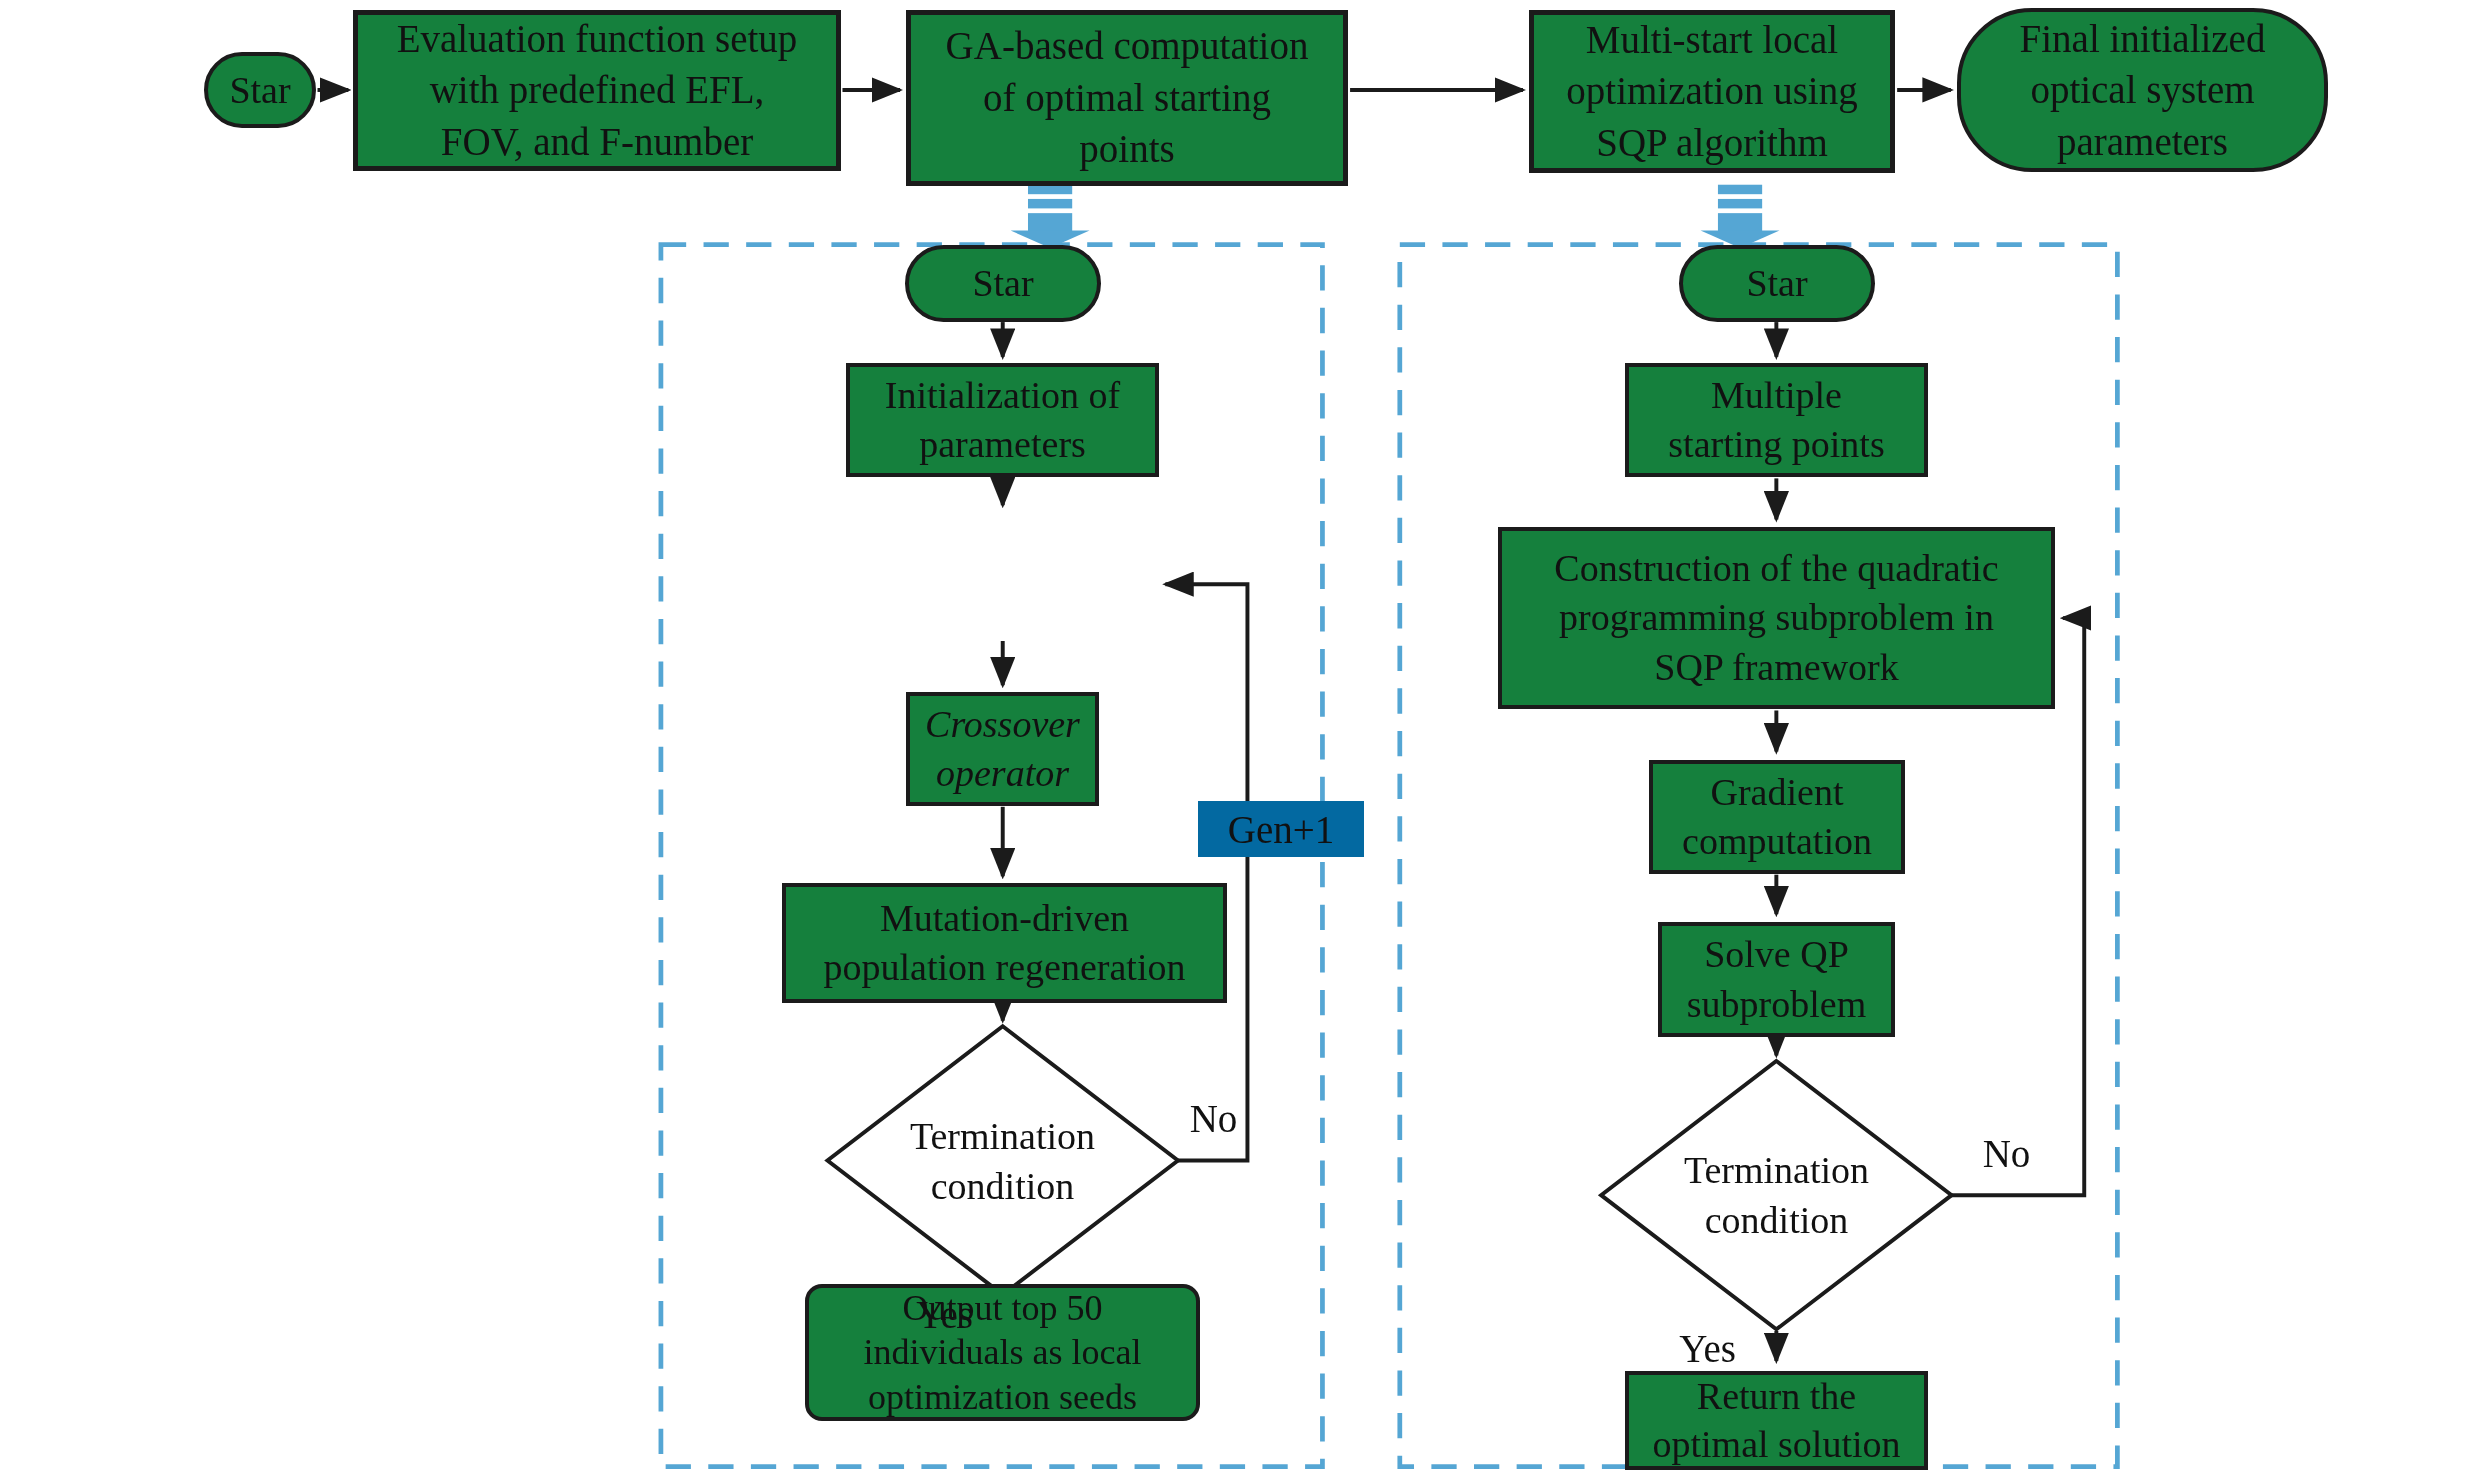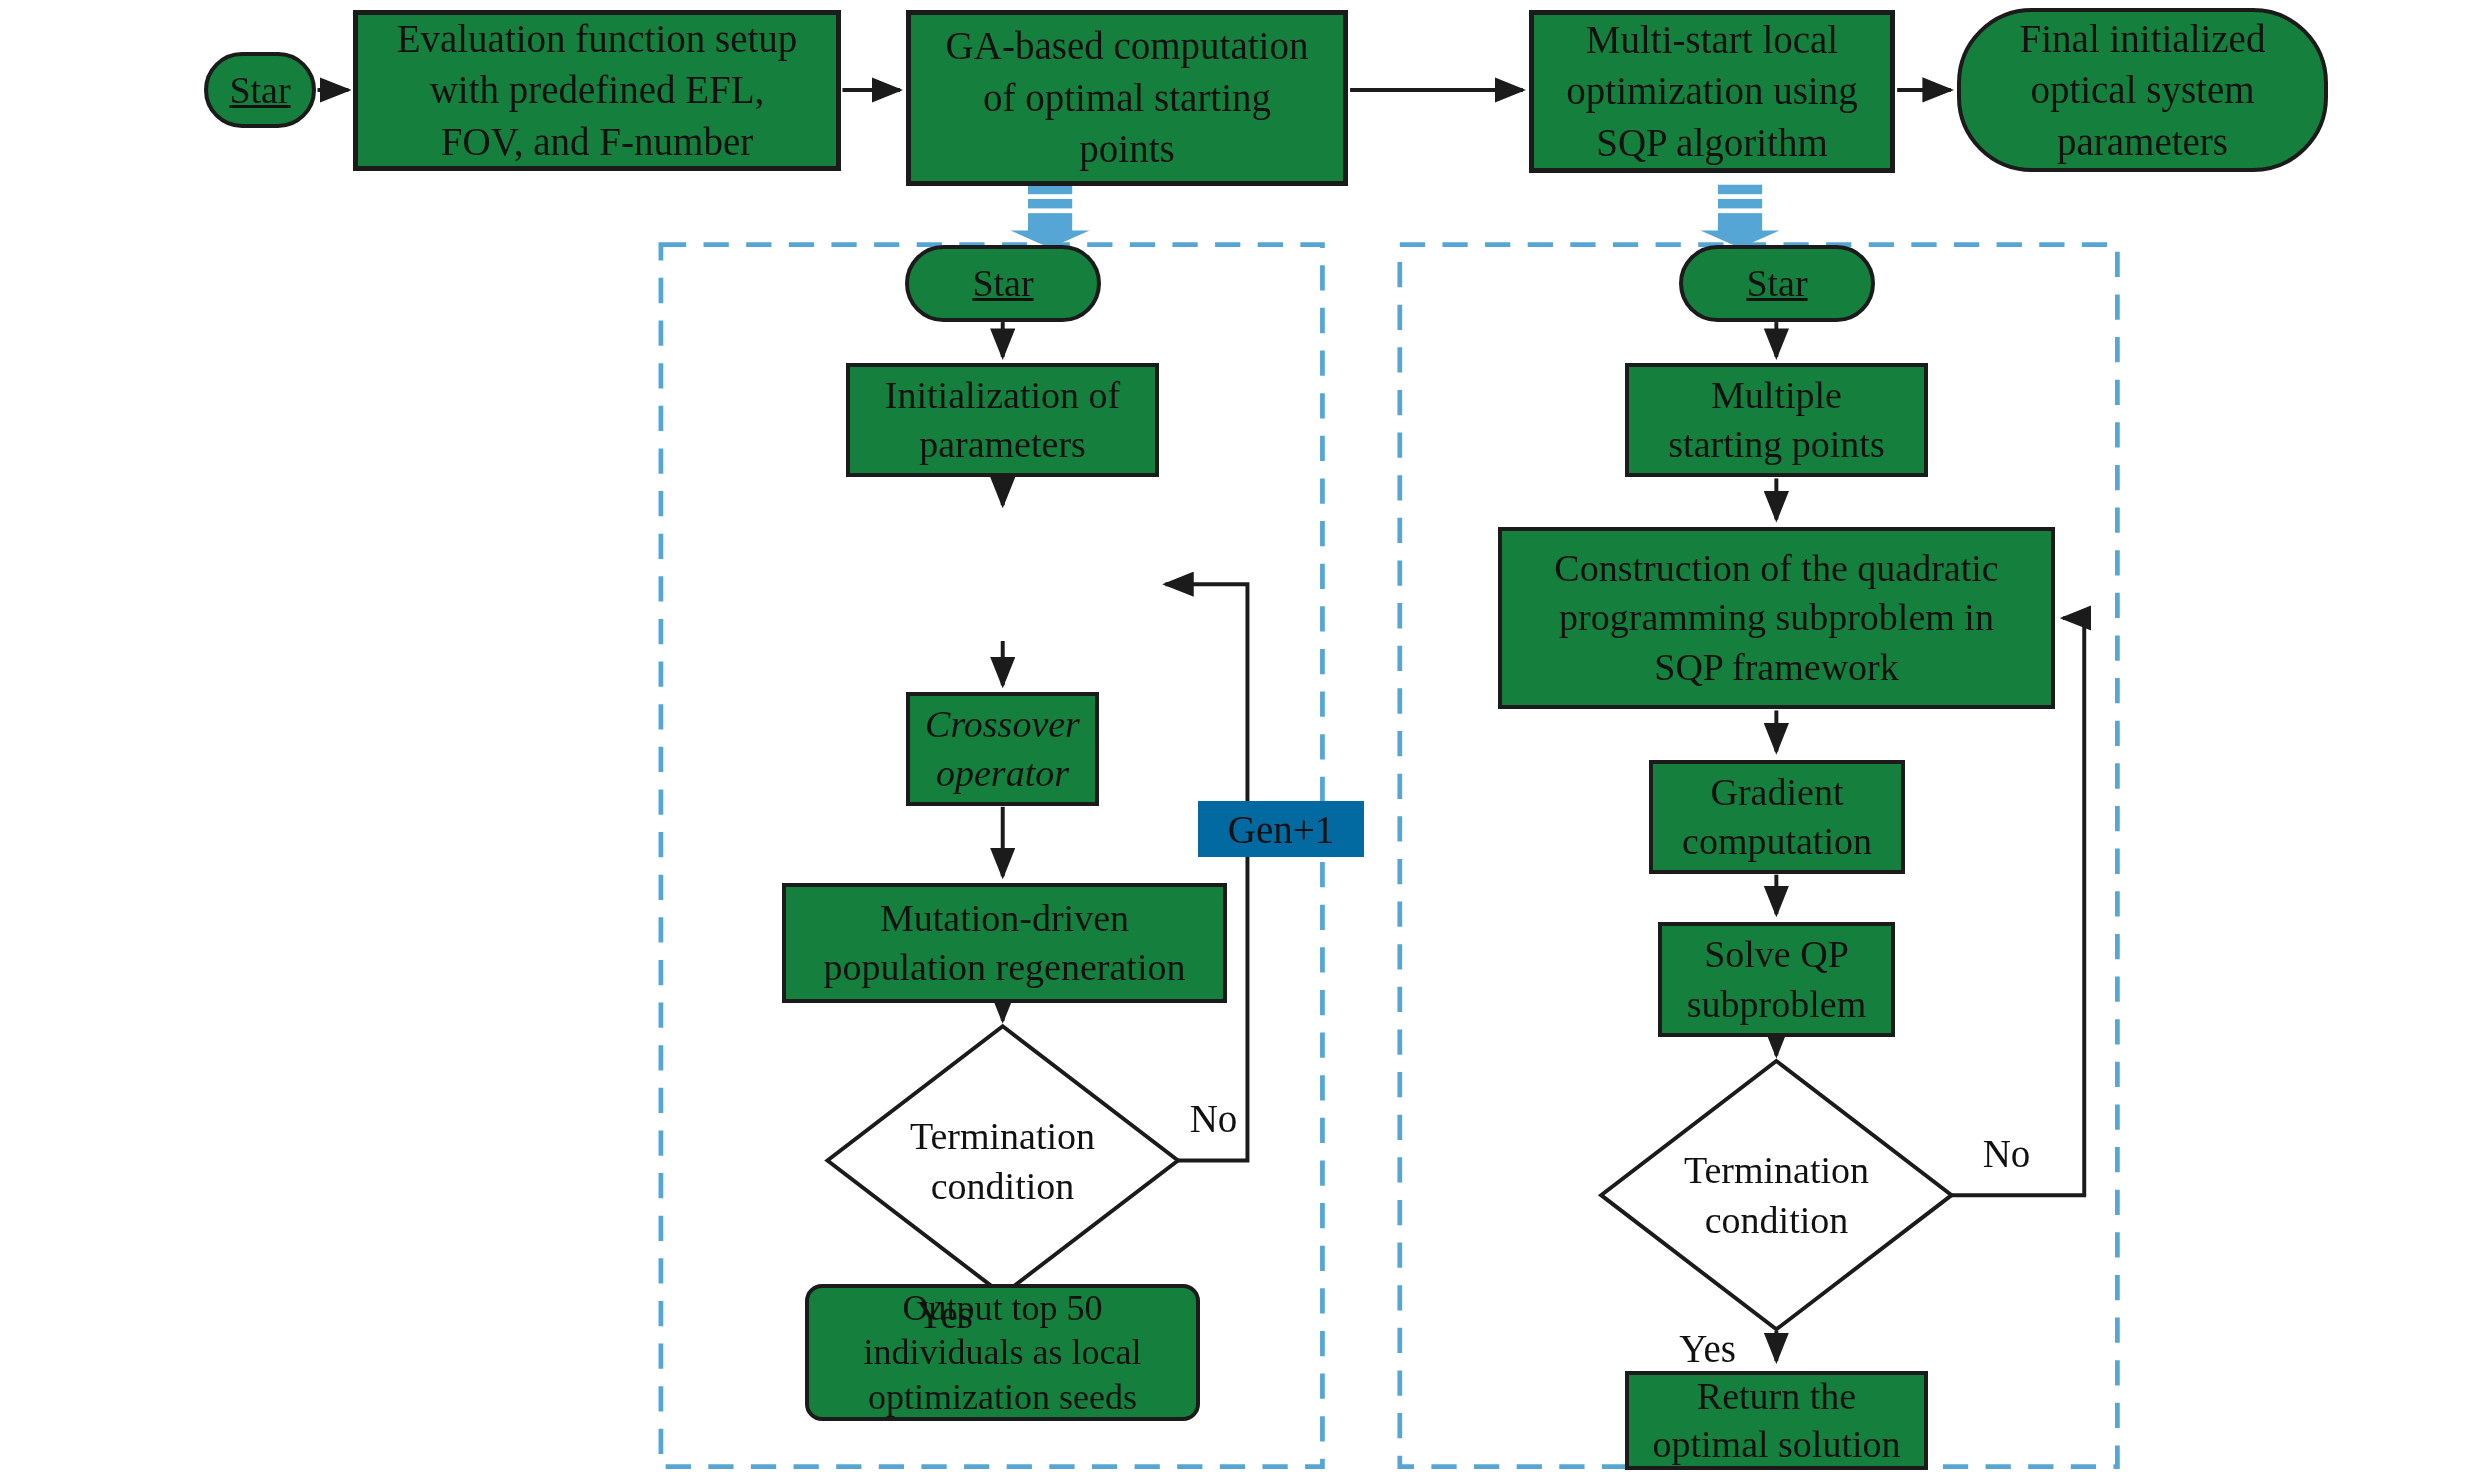--- a/index.html
+++ b/index.html
@@ -16,21 +16,21 @@
     position:absolute;
     display:flex;align-items:center;justify-content:center;
     text-align:center;
     background:#15803d;
     border:4px solid #1b1b1b;
     font-size:38px;line-height:1.30;
     white-space:pre-line;
     box-sizing:border-box;
   }
   .top{border-width:5.5px;font-size:39px;line-height:1.32;}
-  .stadium{border-radius:41px;border-width:4.7px;text-decoration:underline;}
+  .stadium{border-radius:41px;border-width:4.7px;}
   .rounded-end{border-radius:75px;border-width:4.7px;}
   .diamond-text{
     position:absolute;display:flex;align-items:center;justify-content:center;
     text-align:center;background:transparent;border:none;
     font-size:38px;line-height:1.32;white-space:pre-line;
   }
   .flow-label{
     position:absolute;display:flex;align-items:center;justify-content:center;
     font-size:39px;line-height:1;white-space:nowrap;background:transparent;
   }

